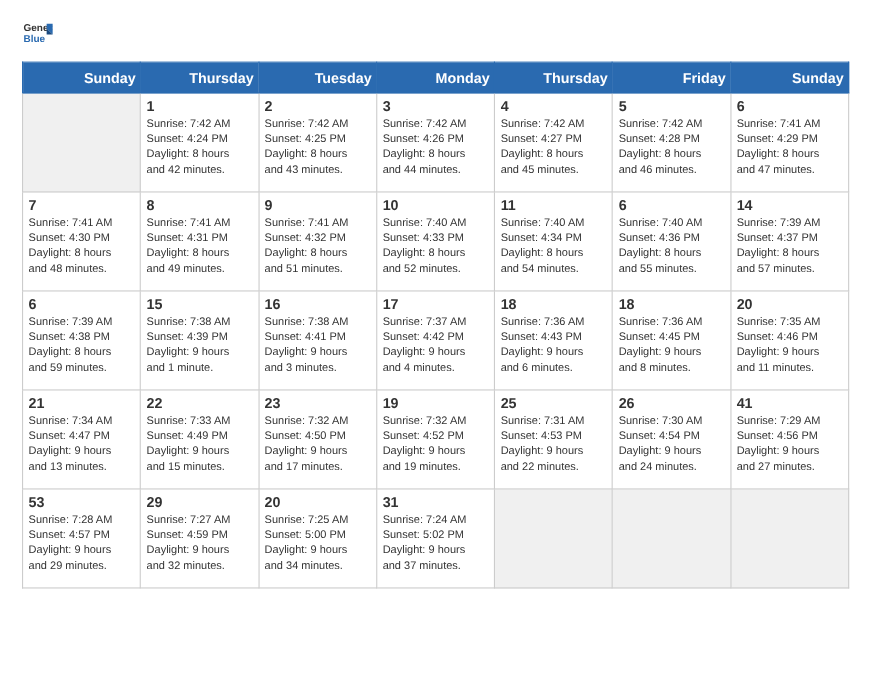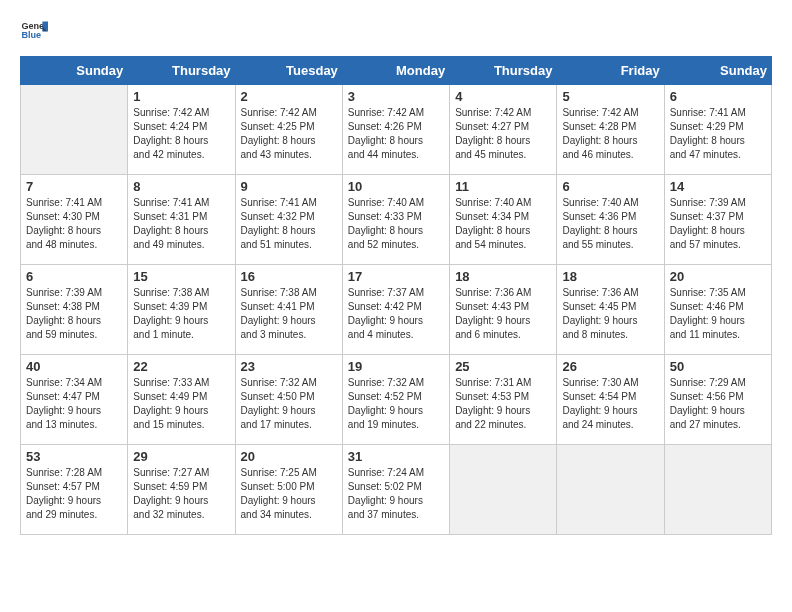--- a/index.html
+++ b/index.html
@@ -197,21 +197,21 @@
             <span class="day-number">18</span>
             <div class="cell-text">Sunrise: 7:36 AM<br>Sunset: 4:45 PM<br>Daylight: 9 hours<br>and 8 minutes.</div>
           </td>
           <td>
             <span class="day-number">20</span>
             <div class="cell-text">Sunrise: 7:35 AM<br>Sunset: 4:46 PM<br>Daylight: 9 hours<br>and 11 minutes.</div>
           </td>
         </tr>
         <tr>
           <td>
-            <span class="day-number">40</span>
+            <span class="day-number">21</span>
             <div class="cell-text">Sunrise: 7:34 AM<br>Sunset: 4:47 PM<br>Daylight: 9 hours<br>and 13 minutes.</div>
           </td>
           <td>
             <span class="day-number">22</span>
             <div class="cell-text">Sunrise: 7:33 AM<br>Sunset: 4:49 PM<br>Daylight: 9 hours<br>and 15 minutes.</div>
           </td>
           <td>
             <span class="day-number">23</span>
             <div class="cell-text">Sunrise: 7:32 AM<br>Sunset: 4:50 PM<br>Daylight: 9 hours<br>and 17 minutes.</div>
           </td>
@@ -221,21 +221,21 @@
           </td>
           <td>
             <span class="day-number">25</span>
             <div class="cell-text">Sunrise: 7:31 AM<br>Sunset: 4:53 PM<br>Daylight: 9 hours<br>and 22 minutes.</div>
           </td>
           <td>
             <span class="day-number">26</span>
             <div class="cell-text">Sunrise: 7:30 AM<br>Sunset: 4:54 PM<br>Daylight: 9 hours<br>and 24 minutes.</div>
           </td>
           <td>
-            <span class="day-number">50</span>
+            <span class="day-number">41</span>
             <div class="cell-text">Sunrise: 7:29 AM<br>Sunset: 4:56 PM<br>Daylight: 9 hours<br>and 27 minutes.</div>
           </td>
         </tr>
         <tr>
           <td>
             <span class="day-number">53</span>
             <div class="cell-text">Sunrise: 7:28 AM<br>Sunset: 4:57 PM<br>Daylight: 9 hours<br>and 29 minutes.</div>
           </td>
           <td>
             <span class="day-number">29</span>

